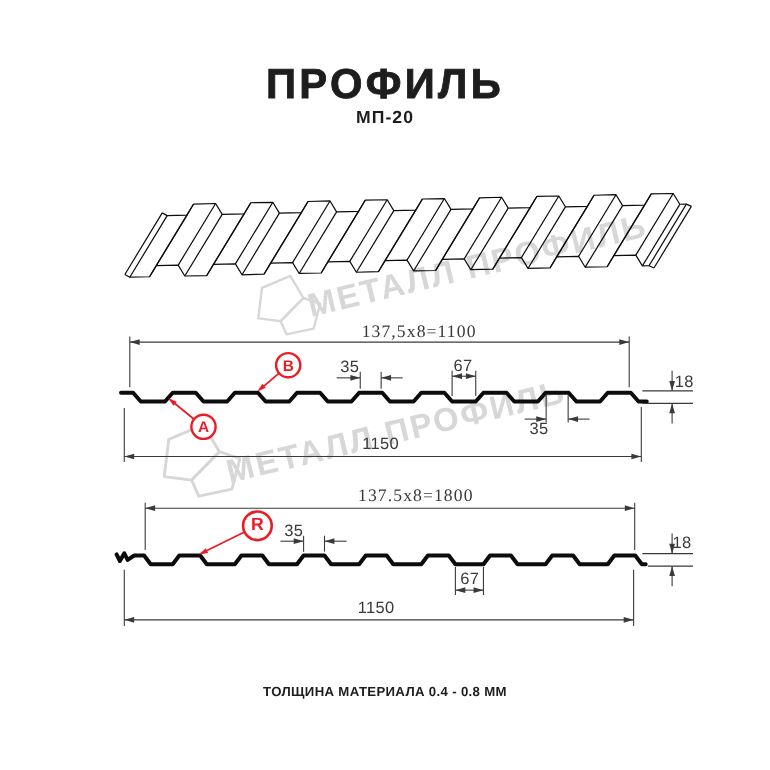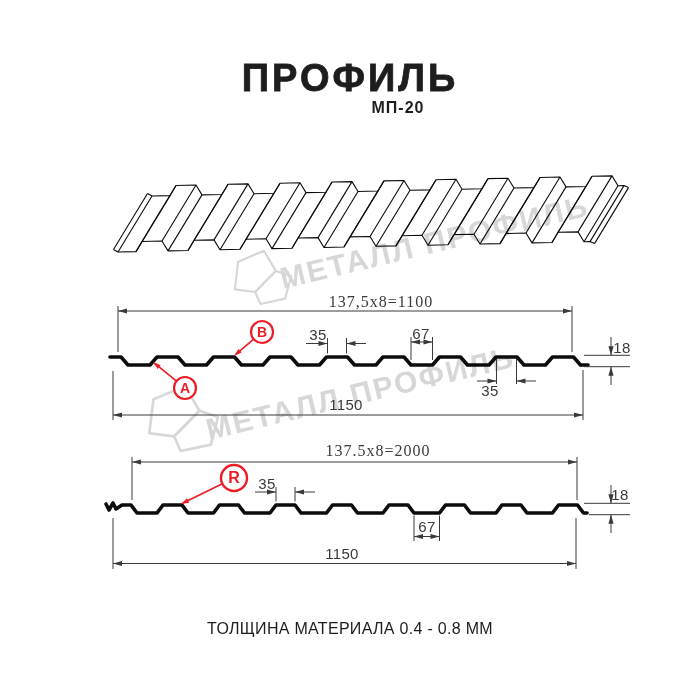--- a/index.html
+++ b/index.html
@@ -1,22 +1,22 @@
 <!DOCTYPE html>
 <html style="--red: #ed1c24; --ink: #1d1d1d; --dim: #3a3a3a; --wm: #d7d7d7;"><head>
 <meta charset="utf-8">
 <style>
   html,body{margin:0;padding:0;background:#fff;}
   body{width:700px;height:700px;position:relative;overflow:hidden;
        font-family:"Liberation Sans","DejaVu Sans",sans-serif;}
   .abs{position:absolute;transform:translate(-50%,-50%);white-space:nowrap;z-index:3;}
   .title{font-size:38px;font-weight:bold;letter-spacing:3px;color:var(--ink,#1d1d1d);
          -webkit-text-stroke:0.8px var(--ink,#1d1d1d);}
-  .subtitle{font-size:16px;font-weight:bold;letter-spacing:1px;color:var(--ink,#1d1d1d);margin-left:48px;}
-  .footer-note{font-size:16px;font-weight:normal;letter-spacing:0.3px;color:var(--ink,#222);}
+  .subtitle{font-size:16px;font-weight:bold;letter-spacing:1px;color:var(--ink,#1d1d1d);}
+  .footer-note{font-size:12px;font-weight:bold;letter-spacing:0.3px;color:var(--ink,#222);}
   .dim{font-size:15px;letter-spacing:0.3px;color:var(--dim,#353535);}
   .dim-wide{font-size:16px;letter-spacing:1px;color:var(--dim,#353535);font-family:Liberation Serif, serif;}
   .pt{font-size:14px;font-weight:bold;color:var(--red,#ed1c24);}
   .ptR{font-size:16px;font-weight:bold;color:var(--red,#ed1c24);}
   .wm{position:absolute;z-index:1;color:var(--wm,#d7d7d7);font-weight:bold;font-size:30px;
       letter-spacing:2px;transform:rotate(-13.5deg);white-space:nowrap;text-align:center;}
   #drawing{position:absolute;left:0;top:0;z-index:2;}
 </style>
 </head>
 <body>
@@ -29,21 +29,21 @@
 
 <div class="dim-wide abs" style="left:381px;top:302px">137,5x8=1100</div>
 <div class="dim abs" style="left:318px;top:334px">35</div>
 <div class="dim abs" style="left:421px;top:333px">67</div>
 <div class="dim abs" style="left:490px;top:390px">35</div>
 <div class="dim abs" style="left:622px;top:347px">18</div>
 <div class="dim abs" style="left:346px;top:404px">1150</div>
 <div class="pt abs" style="left:185px;top:388px">A</div>
 <div class="pt abs" style="left:262px;top:332px">B</div>
 
-<div class="dim-wide abs" style="left:378px;top:451px">137.5x8=2000</div>
+<div class="dim-wide abs" style="left:378px;top:451px">137.5x8=1800</div>
 <div class="dim abs" style="left:267px;top:483px">35</div>
 <div class="dim abs" style="left:427px;top:526px">67</div>
 <div class="dim abs" style="left:620px;top:494px">18</div>
 <div class="dim abs" style="left:342px;top:553px">1150</div>
 <div class="ptR abs" style="left:234px;top:478px">R</div>
 
 <div class="footer-note abs" style="left:350px;top:629px">ТОЛЩИНА МАТЕРИАЛА 0.4 - 0.8 ММ</div>
 
 <svg id="drawing" width="700" height="700" viewBox="0 0 700 700">
     <g>

